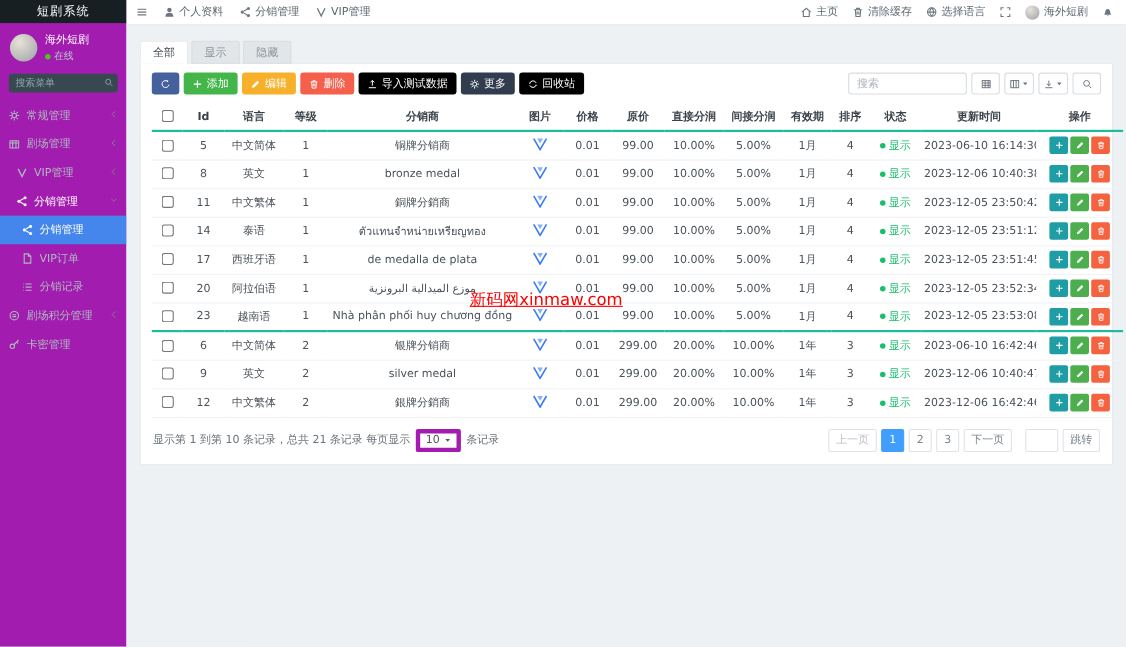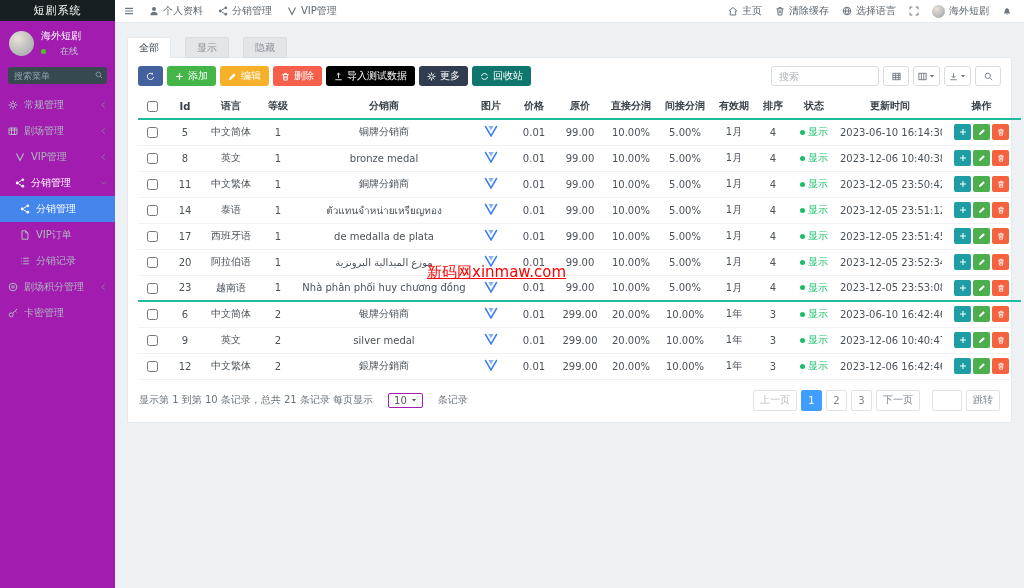--- a/index.html
+++ b/index.html
@@ -9,21 +9,21 @@
   .icon{display:inline-flex;align-items:center;justify-content:center;line-height:0}
   .icon svg{width:10px;height:10px}
 
   
   .sidebar{width:115px;flex:0 0 115px;background:#a21caf;display:flex;flex-direction:column}
   .sb-header{height:21px;background:#181f23;color:#fff;font-size:11px;display:flex;align-items:center;justify-content:center;letter-spacing:1px}
   .user-panel{display:flex;gap:7px;padding:8px 9px 6px;align-items:center}
   .avatar{width:25px;height:25px;border-radius:50%;background:radial-gradient(circle at 35% 30%,#e8e2d8,#9aa0a6);flex:0 0 25px}
   .user-meta{display:flex;flex-direction:column;gap:2px;min-width:0}
   .user-name{color:#fff;font-size:10px;white-space:nowrap}
-  .user-status{color:#b8c7ce;font-size:9px;display:flex;align-items:center;gap:14px}
+  .user-status{color:#b8c7ce;font-size:9px;display:flex;align-items:center;gap:3px}
   .status-dot{width:5px;height:5px;border-radius:50%;background:#52c41a}
   .sb-search{margin:3px 8px 8px;position:relative}
   .sb-search input{width:100%;height:17px;background:#374850;border:none;border-radius:3px;color:#cfd8dc;font-size:9px;padding:0 32px 0 6px;font-family:inherit}
   .sb-search input::placeholder{color:#8fa4ad}
   .sb-search .icon{position:absolute;right:4px;top:4px;color:#8fa4ad}
   .sb-search .icon svg{width:8px;height:8px}
   .menu{display:flex;flex-direction:column}
   .menu-item{height:26px;display:flex;align-items:center;gap:6px;padding:0 8px;color:#aeb9bf;cursor:pointer;white-space:nowrap}
   .menu-item .mlabel{flex:1;overflow:hidden}
   .menu-item .chev{color:#7e8d95}
@@ -36,36 +36,36 @@
   
   .main{flex:1;display:flex;flex-direction:column;min-width:0}
   .topbar{height:23px;flex:0 0 23px;background:#fff;border-bottom:1px solid #e7eaec;display:flex;align-items:center;gap:15px;padding:0 12px 0 9px;font-size:10px;color:#5c6770}
   .topbar .icon{color:#6d767e}
   .nav-item{display:flex;align-items:center;gap:4px;cursor:pointer;white-space:nowrap}
   .topbar-right{margin-left:auto;display:flex;align-items:center;gap:13px}
   .mini-avatar{width:13px;height:13px;border-radius:50%;background:radial-gradient(circle at 35% 30%,#e8e2d8,#9aa0a6)}
 
   
   .content{flex:1;padding:14px 12px 0;display:flex;flex-direction:column;background:#eef1f4;min-height:0}
-  .tabs{display:flex;gap:14px;position:relative;z-index:2;margin-bottom:-1px}
+  .tabs{display:flex;gap:3px;position:relative;z-index:2;margin-bottom:-1px}
   .tab{height:21px;padding:0 11px;display:flex;align-items:center;font-size:10px;background:#e2e6e9;color:#8a9299;border:1px solid #d8dde1;border-radius:2px 2px 0 0;cursor:pointer}
   .tab.active{background:#fff;color:#404a52;border-color:#e6e9ec;border-bottom-color:#fff}
   .panel{background:#fff;border:1px solid #e6e9ec;border-radius:0 2px 2px 2px;padding:8px 10px 2px}
 
   
   .toolbar{display:flex;gap:4px;margin-bottom:8px}
   .btn{height:20px;border:none;border-radius:3px;color:#fff;font-size:10px;display:inline-flex;align-items:center;gap:4px;padding:0 8px;cursor:pointer;font-family:inherit;white-space:nowrap}
   .btn .icon svg{width:9px;height:9px}
   .btn-refresh{background:#44619d}
   .btn-add{background:#44b549}
   .btn-edit{background:#f7b02a}
   .btn-del{background:#f4604c}
   .btn-import{background:#000000}
   .btn-more{background:#313d4f}
-  .btn-recycle{background:#0f766e}
+  .btn-recycle{background:#000000}
   .toolbar-right{margin-left:auto;display:flex;align-items:center;gap:4px}
   .search-box{width:108px;height:20px;border:1px solid #d9dde1;border-radius:3px;font-size:10px;padding:0 7px;color:#555;font-family:inherit}
   .search-box::placeholder{color:#aab2b9}
   .tool-btn{height:20px;min-width:26px;border:1px solid #d9dde1;background:#fff;border-radius:3px;display:inline-flex;align-items:center;justify-content:center;gap:2px;color:#6d767e;cursor:pointer;padding:0 4px}
   .tool-btn svg{width:9px;height:9px}
   .tool-btn .caret svg{width:6px;height:6px}
 
   
   .grid-table{width:100%;border-collapse:collapse;table-layout:fixed;font-size:10px}
   .grid-table th{font-weight:bold;color:#3a424a;padding:0 2px;height:25px;border-bottom:2px solid #1dbc9c;text-align:center;white-space:nowrap;overflow:hidden}
@@ -77,21 +77,21 @@
   .vimg{display:inline-flex}
   .vimg svg{width:14px;height:12px}
   .act{width:17px;height:16px;border:none;border-radius:2px;color:#fff;display:inline-flex;align-items:center;justify-content:center;margin:0 1px;cursor:pointer;padding:0}
   .act svg{width:8px;height:8px}
   .act-plus{background:#1f9da5}
   .act-edit{background:#4cae4c}
   .act-del{background:#f4623f}
 
   
   .table-footer{display:flex;align-items:center;font-size:10px;color:#6a737b;padding:10px 1px 9px}
-  .page-size{display:inline-flex;align-items:center;gap:4px;border:1px solid #a21caf;border-radius:2px;padding:1px 5px;margin:0 15px;color:#555;cursor:pointer;background:#fff}
+  .page-size{display:inline-flex;align-items:center;gap:4px;border:4px solid #a21caf;border-radius:2px;padding:1px 5px;margin:0 5px;color:#555;cursor:pointer;background:#fff}
   .page-size .caret svg{width:6px;height:6px}
   .pagination{margin-left:auto;display:flex;gap:4px}
   .page-btn{min-width:21px;height:21px;border:1px solid #dfe3e7;background:#fff;color:#7b848c;font-size:10px;border-radius:2px;display:inline-flex;align-items:center;justify-content:center;padding:0 6px;cursor:pointer;font-family:inherit}
   .page-btn.prev{color:#b9c0c6}
   .page-btn.active{background:#409eff;border-color:#409eff;color:#fff}
   .jump-input{width:30px;height:21px;border:1px solid #dfe3e7;border-radius:2px;margin-left:8px;font-family:inherit;font-size:10px;padding:0 4px}
 
   
   .watermark{position:absolute;left:427px;top:263px;font-size:15px;font-weight:normal;color:#fd0000;text-decoration:underline;z-index:40;white-space:nowrap}
 </style>

